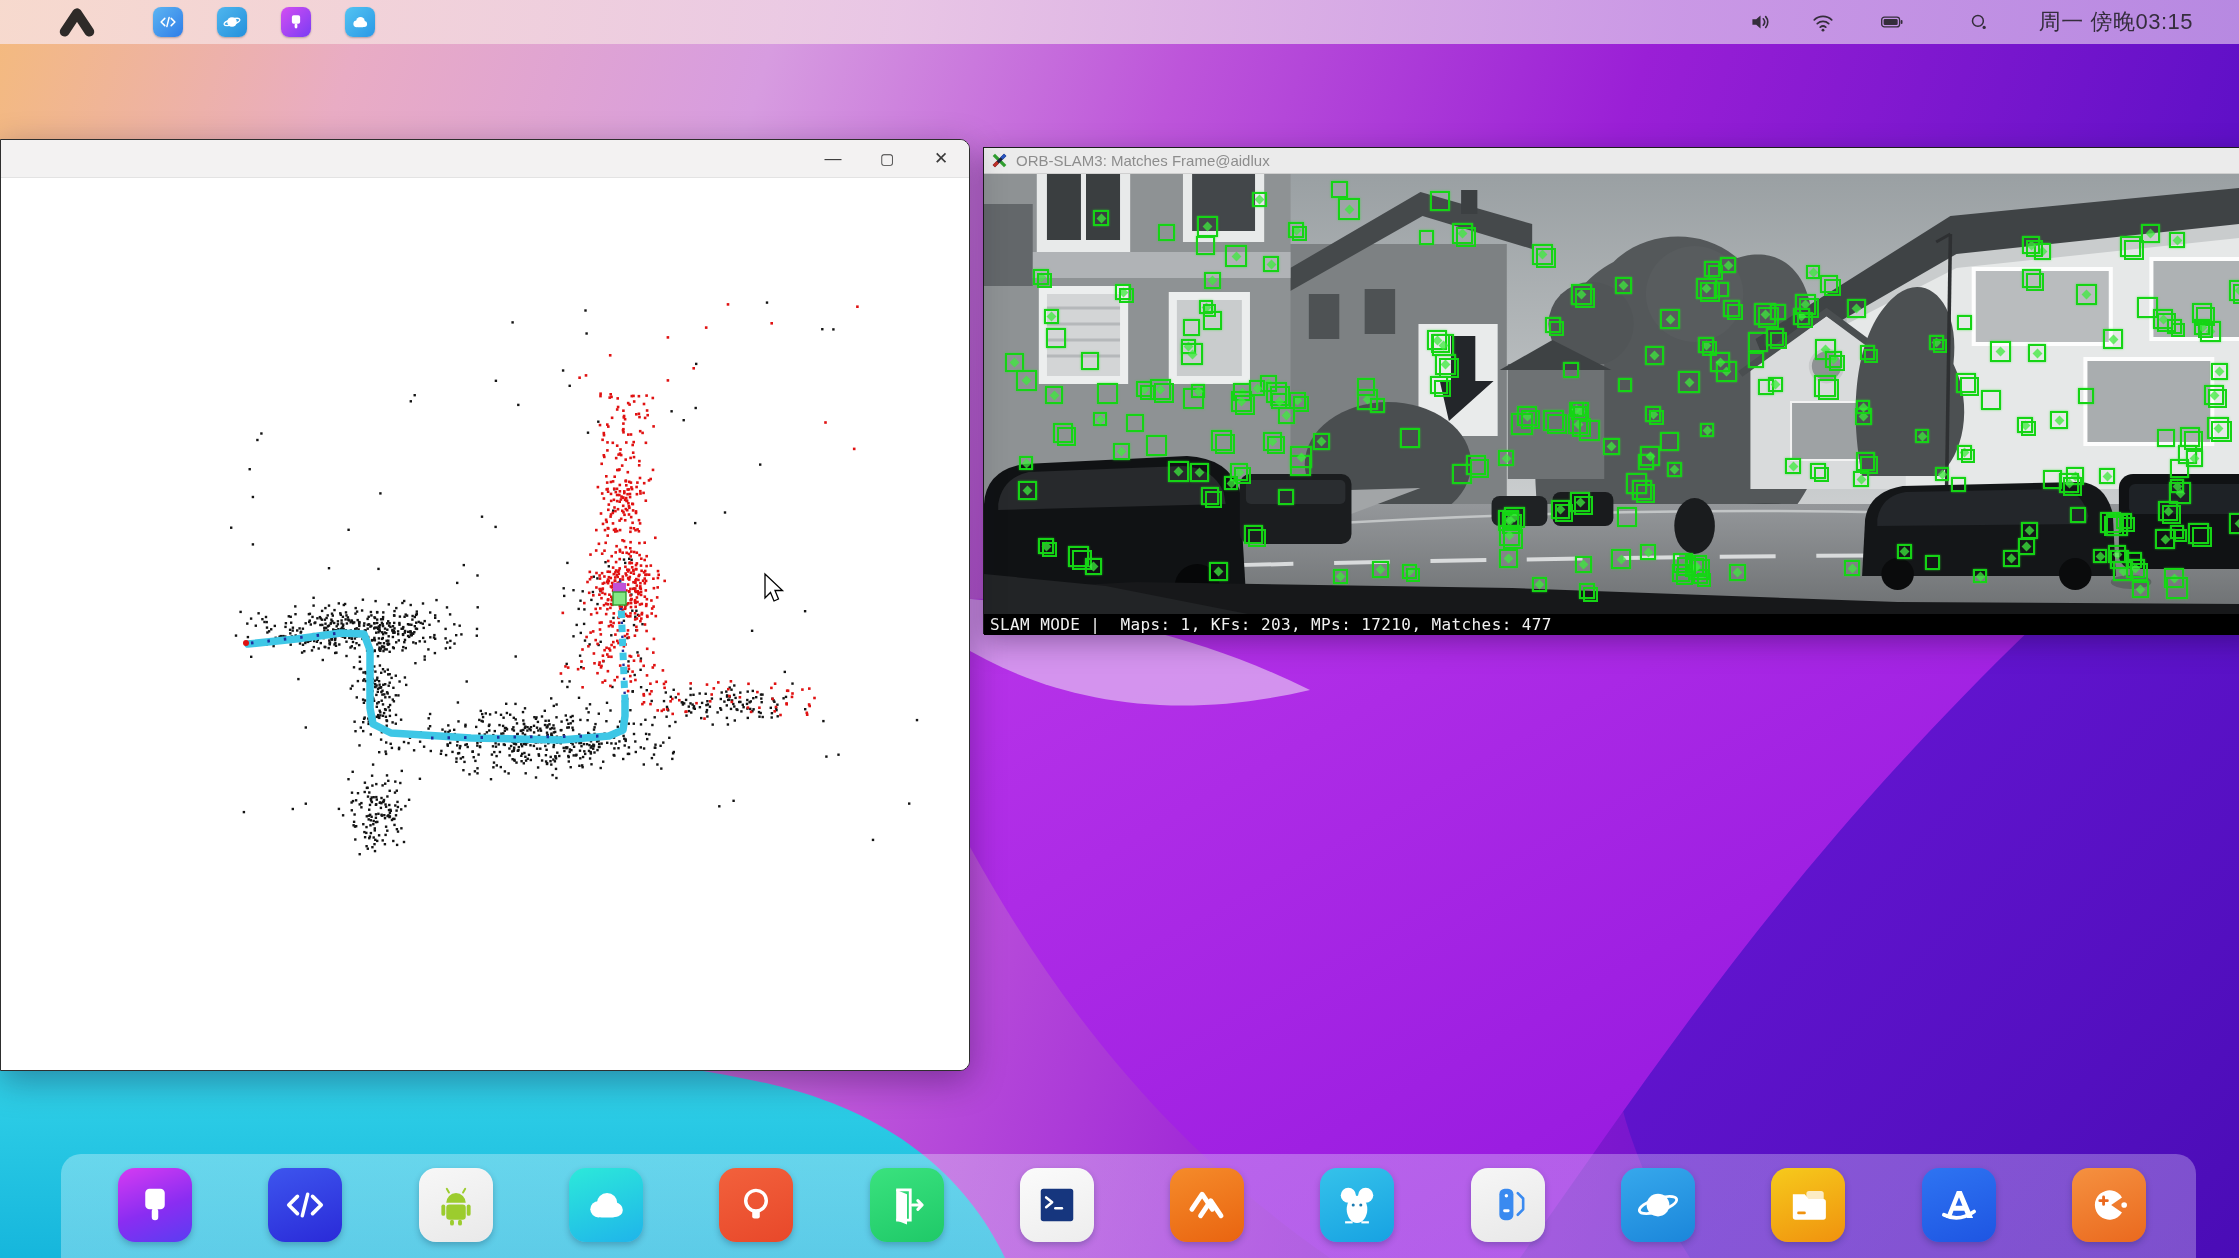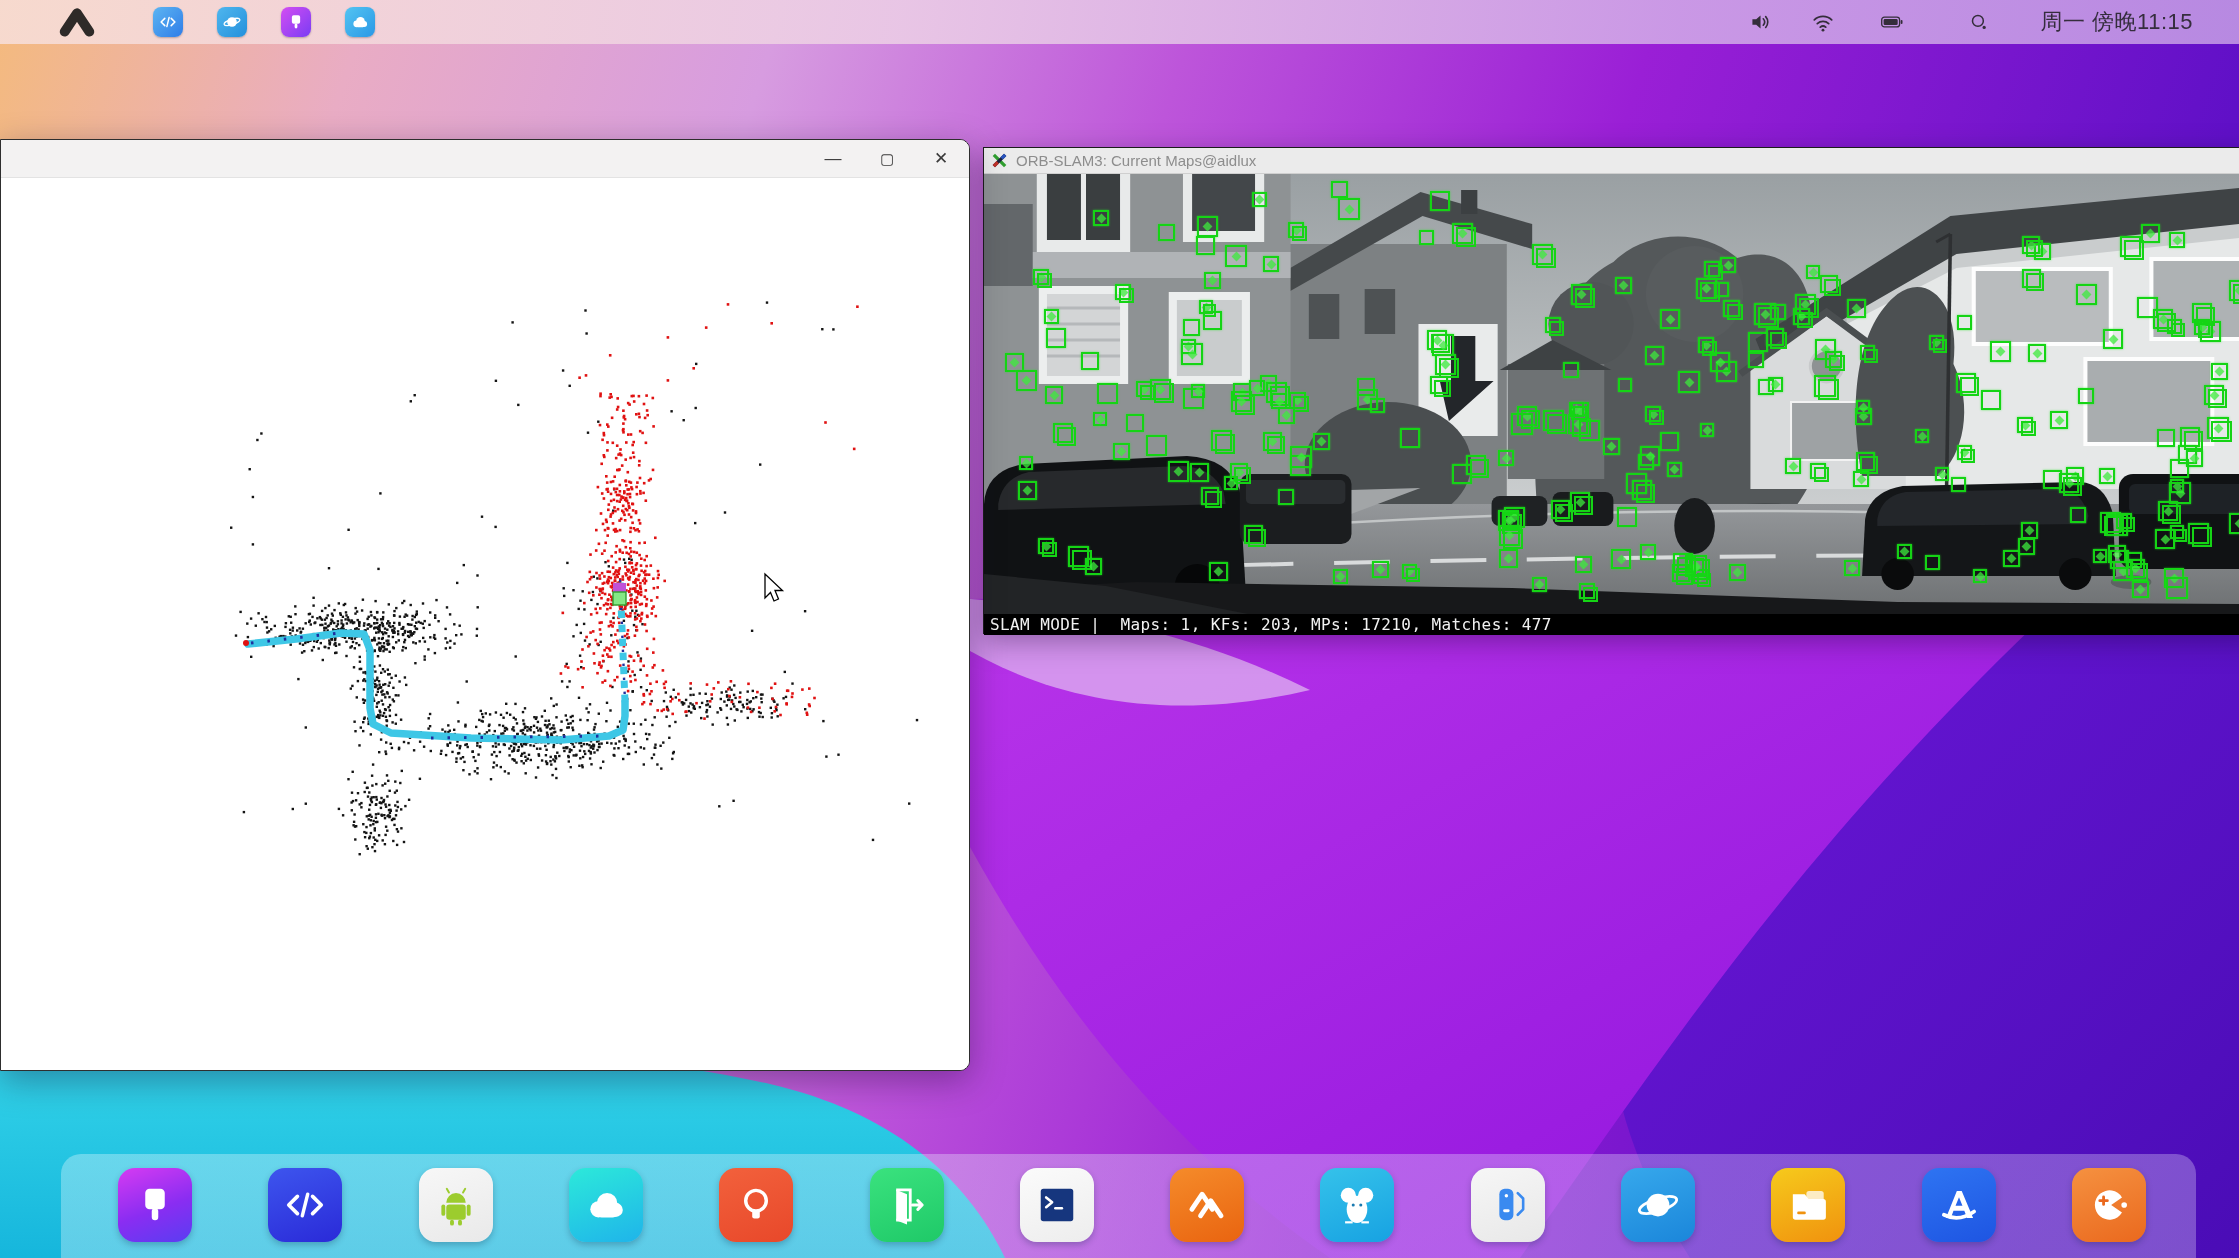--- a/index.html
+++ b/index.html
@@ -230,21 +230,21 @@
       <svg class="mb-status" style="left: 1806px; width: 34px; height: 26px; color: rgb(52, 45, 58);">
         <use href="#g-wifi"></use>
       </svg>
       <svg class="mb-status" style="left: 1870px; width: 44px; height: 26px; color: rgb(52, 45, 58);">
         <use href="#g-battery"></use>
       </svg>
       <svg class="mb-status" style="left: 1964px; width: 30px; height: 26px; color: rgb(52, 45, 58);">
         <use href="#g-search"></use>
       </svg>
     </div>
-  <div id="mb-time">周一 傍晚11:15</div>
+  <div id="mb-time">周一 傍晚03:15</div>
 </div>
 
 <div class="window" id="map-window">
   <div id="map-titlebar">
     <div class="win-btns">
       <div class="win-btn">—</div>
       <div class="win-btn max">▢</div>
       <div class="win-btn">✕</div>
     </div>
   </div>
@@ -2234,21 +2234,21 @@
         </g>
     </svg>
   </div>
 </div>
 
 <div class="window" id="slam-window">
   <div id="slam-titlebar">
     <svg width="17" height="17" viewBox="0 0 24 24">
         <use href="#g-x11"></use>
       </svg>
-    <span id="slam-title">ORB-SLAM3: Current Maps@aidlux</span>
+    <span id="slam-title">ORB-SLAM3: Matches Frame@aidlux</span>
   </div>
   <div id="slam-photo-wrap">
 
     <svg id="slam-photo" width="1275" height="440" viewBox="0 0 1256 440" preserveAspectRatio="none">
       <defs>
         <linearGradient id="sky" x1="0" y1="0" x2="0" y2="1">
           <stop offset="0" stop-color="#9aa0a3"></stop>
             <stop offset="1" stop-color="#cdd0d1"></stop>
         </linearGradient>
         <linearGradient id="roadg" x1="0" y1="0" x2="0" y2="1">

